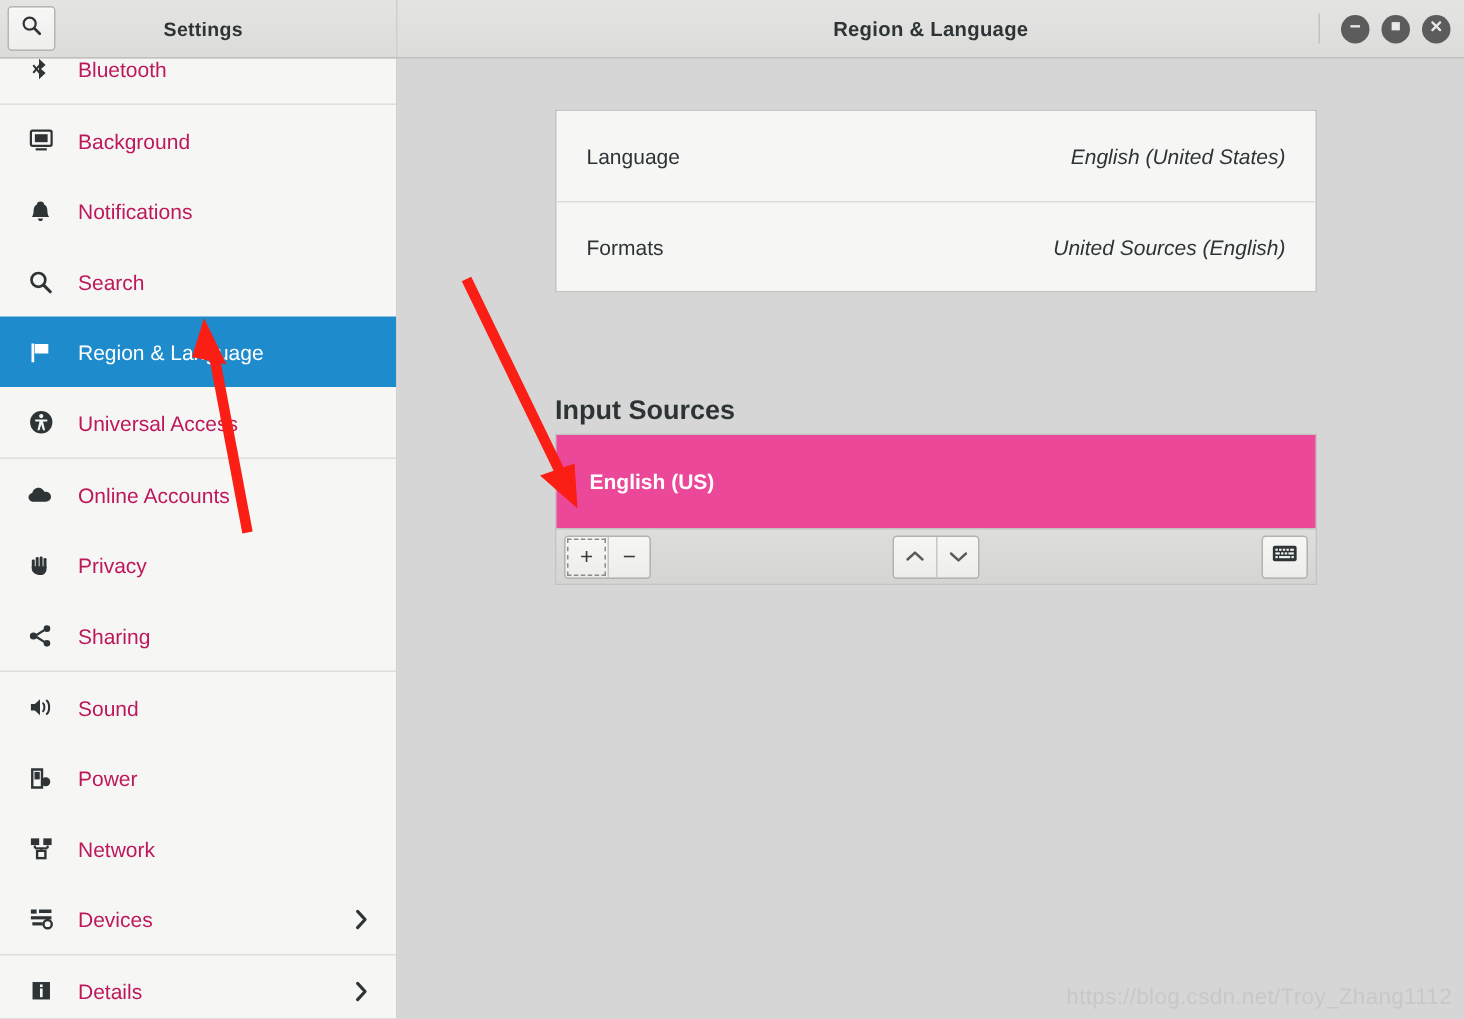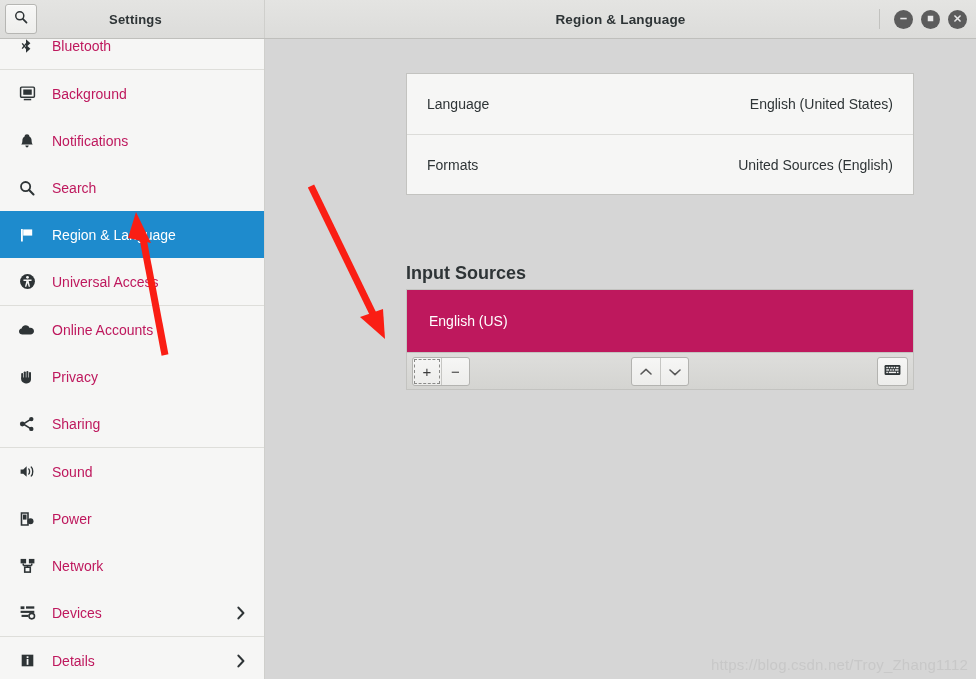--- a/index.html
+++ b/index.html
@@ -170,21 +170,20 @@
     background: #dededa;
     margin: 0;
   }
 
   
   .content {
     flex: 1;
     background: #d6d6d6;
     position: relative;
     overflow: hidden;
-    margin-left: 36px;
   }
   .panel {
     position: absolute;
     left: 105px;
     top: 34px;
     width: 508px;
     background: #f6f6f5;
     border: 1px solid #c3c3c0;
     box-sizing: border-box;
   }
@@ -199,20 +198,21 @@
   }
   .panel-row + .panel-row {
     border-top: 1px solid #dcdcd9;
   }
   .panel-row .pr-label {
     color: #2e3436;
   }
   .panel-row .pr-value {
     margin-left: auto;
     color: #2e3436;
+    font-style: italic;
   }
 
   .section-title {
     position: absolute;
     left: 105px;
     top: 224px;
     font-size: 18px;
     font-weight: bold;
     color: #2e3436;
   }
@@ -232,22 +232,23 @@
   .is-row {
     height: 62px;
     display: flex;
     align-items: center;
     padding: 0 22px;
     box-sizing: border-box;
     font-size: 14px;
     cursor: pointer;
   }
   .is-row.selected {
-    background: #be185d;
+    background: #ec4899;
     color: #ffffff;
+    font-weight: bold;
   }
   .is-toolbar {
     height: 37px;
     background: linear-gradient(180deg, #dededc 0%, #d4d4d1 100%);
     border-top: 1px solid #c3c3c0;
     display: flex;
     align-items: center;
     padding: 0 5px;
     box-sizing: border-box;
     position: relative;

